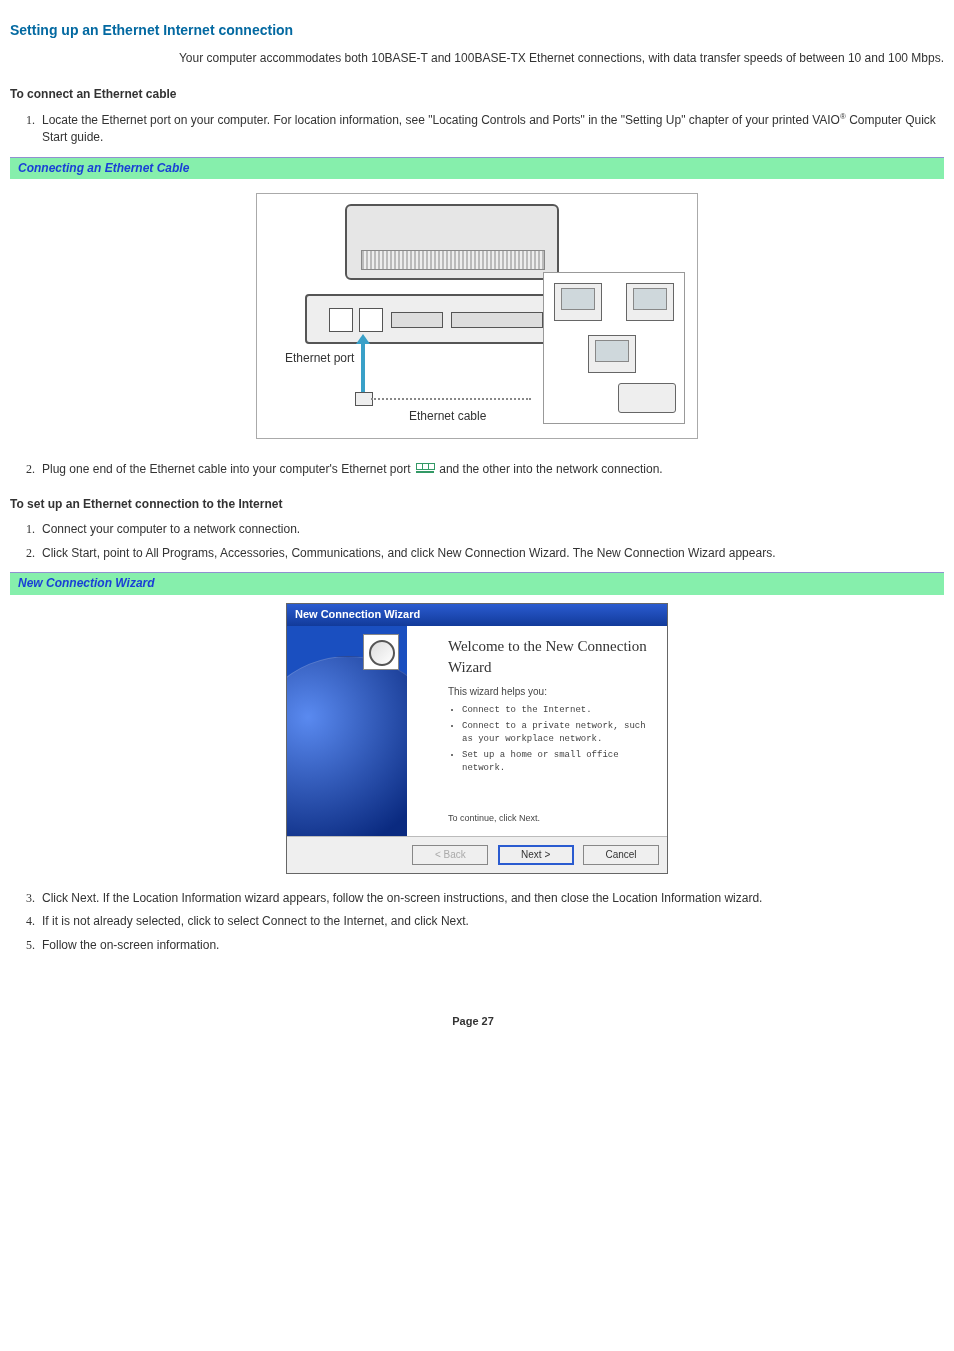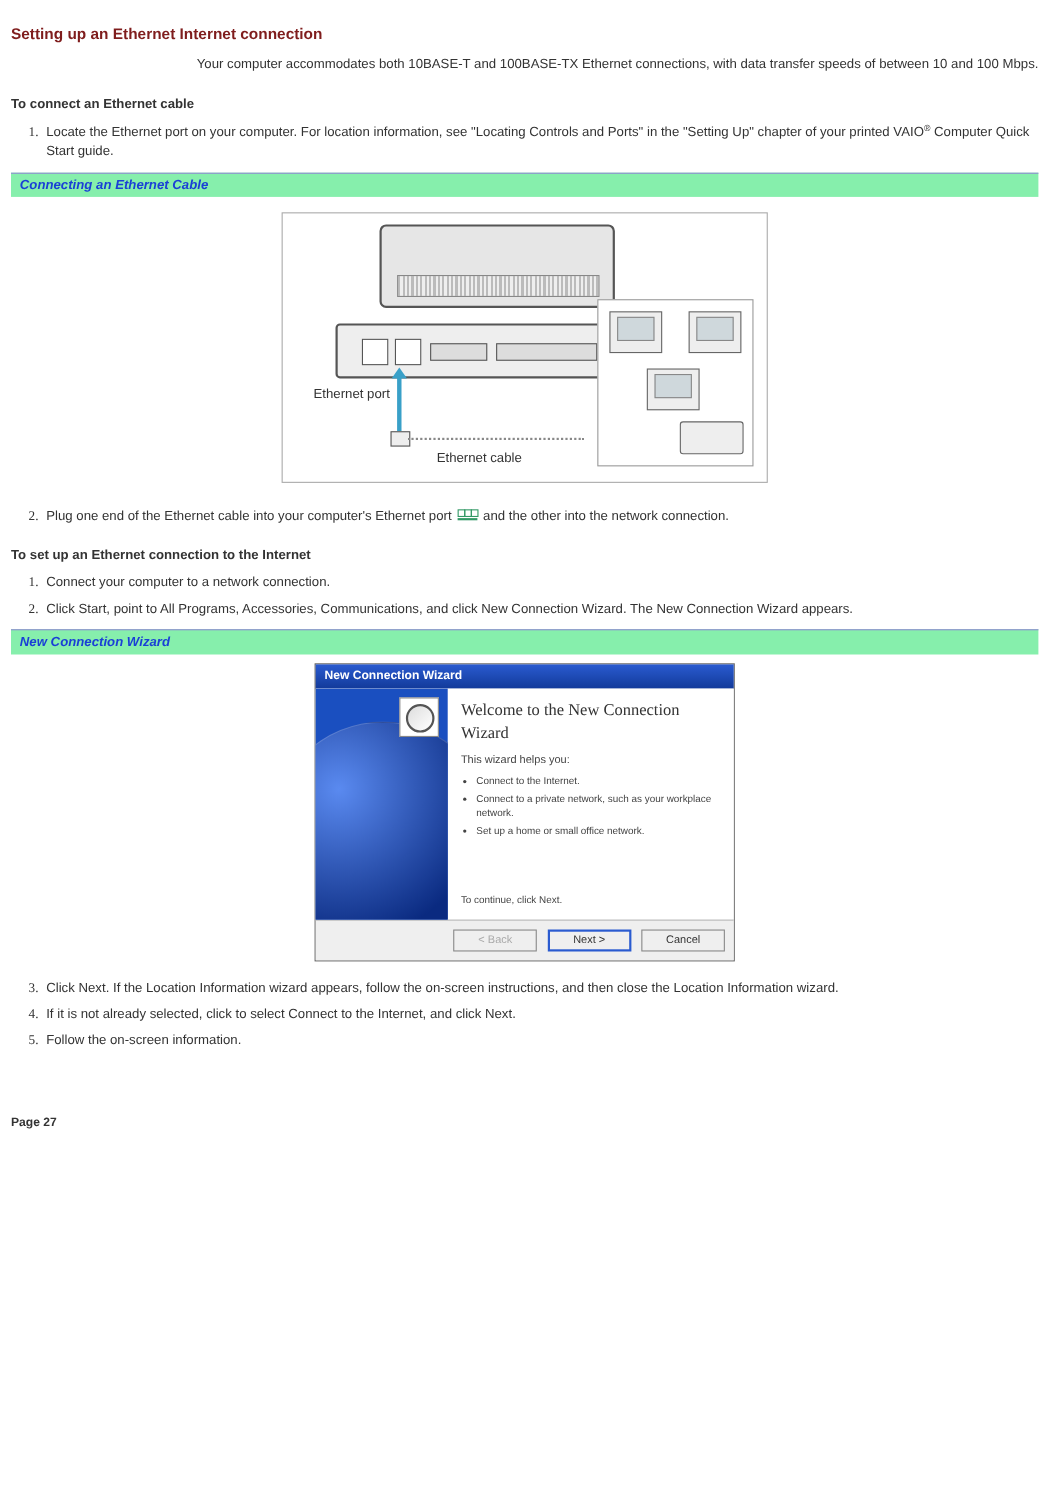--- a/index.html
+++ b/index.html
@@ -5,21 +5,21 @@
   body {
     font-family: Verdana, Geneva, sans-serif;
     font-size: 12px;
     color: #333;
     margin: 0;
     padding: 8px 10px 20px 10px;
     width: 934px;
     line-height: 1.45;
   }
   h2.title {
-    color: #7f1d1d;
+    color: #0369a1;
     font-size: 14px;
     font-weight: bold;
     margin: 12px 0 10px 0;
   }
   .body-text {
     margin: 6px 0 18px 0;
     text-align: right;
   }
   .sub-head {
     font-weight: bold;
@@ -95,21 +95,21 @@
     content: ""; position: absolute; left: -5px; top: -8px;
     border-left: 7px solid transparent; border-right: 7px solid transparent; border-bottom: 10px solid #39a0c8;
   }
   .diagram .plug {
     position: absolute; left: 98px; top: 198px; width: 16px; height: 12px; border: 1px solid #555; background: #eee;
   }
   .diagram .cable {
     position: absolute; left: 114px; top: 204px; width: 160px; height: 0;
     border-top: 2px dotted #888;
   }
-  .diagram .lbl-cable { left: 140px; top: 214px; }
+  .diagram .lbl-cable { left: 152px; top: 214px; }
   .diagram .net-frame {
     position: absolute; right: 12px; top: 78px; width: 140px; height: 150px;
     border: 1px solid #999; background: #fff;
   }
   .diagram .pc {
     position: absolute; width: 46px; height: 36px; border: 1px solid #666; background: #eee;
   }
   .diagram .pc::after {
     content: ""; position: absolute; left: 6px; top: 4px; width: 32px; height: 20px; background: #cfd8dc; border: 1px solid #888;
   }
@@ -133,21 +133,21 @@
   .wizard {
     display: inline-block; width: 380px; border: 1px solid #666;
     font-family: Tahoma, Arial, sans-serif; text-align: left; background: #efefef;
   }
   .wizard .titlebar {
     background: linear-gradient(#2a5bd0, #123a9a);
     color: #fff; font-size: 11px; font-weight: bold;
     padding: 3px 8px;
   }
   .wizard .body {
-    display: flex; height: 210px; background: #fff;
+    display: flex; height: 210px; background: #fff; gap: 29px;
   }
   .wizard .side {
     width: 120px; background: #1a4fc0; position: relative; overflow: hidden;
   }
   .wizard .side .globe {
     position: absolute; left: -40px; top: 30px; width: 200px; height: 200px;
     border-radius: 50%;
     background: radial-gradient(circle at 30% 30%, #5a8af0, #0a2a80 70%);
     border: 1px solid rgba(255,255,255,0.15);
   }
@@ -160,36 +160,36 @@
     border: 2px solid #555; border-radius: 50%;
     background: linear-gradient(135deg, #ddd, #fff);
   }
   .wizard .content {
     flex: 1; padding: 10px 12px; font-size: 10px; color: #444; position: relative;
   }
   .wizard .content .wtitle {
     font-family: "Times New Roman", serif; font-size: 15px; color: #333; margin-bottom: 6px;
   }
   .wizard .content ul { margin: 4px 0 0 14px; padding: 0; }
-  .wizard .content ul li { margin: 3px 0; font-size: 9px; }
+  .wizard .content ul li { margin: 3px 0; font-size: 9px; font-family: Liberation Mono, monospace; }
   .wizard .content .cont { position: absolute; bottom: 10px; left: 12px; font-size: 9px; }
   .wizard .footer {
     background: #efefef; border-top: 1px solid #bbb;
     padding: 8px; text-align: right;
   }
   .wizard .btn {
     display: inline-block; min-width: 58px; text-align: center;
     font-size: 10px; padding: 2px 8px; margin-left: 6px;
     border: 1px solid #888; background: #efefef; color: #333;
   }
   .wizard .btn.disabled { color: #aaa; }
   .wizard .btn.primary { border: 2px solid #2a5bd0; padding: 1px 7px; }
 
   .page-num {
-    text-align: left; font-weight: bold; font-size: 11px;
+    text-align: center; font-weight: bold; font-size: 11px;
     margin-top: 60px; padding-right: 8px;
   }
   b { font-weight: normal; }
   .reg { font-size: 8px; vertical-align: super; }
 </style>
 </head>
 <body>
 
 <h2 class="title">Setting up an Ethernet Internet connection</h2>
 

